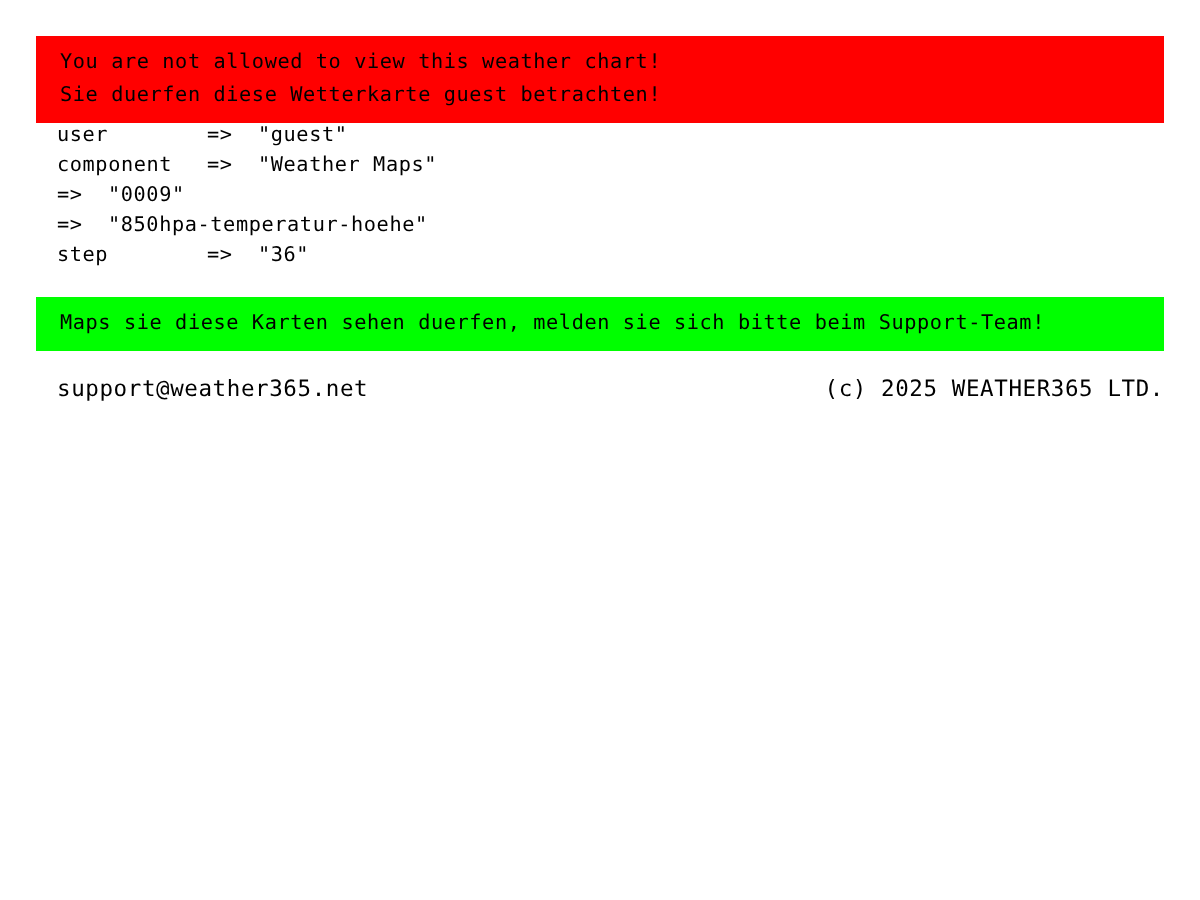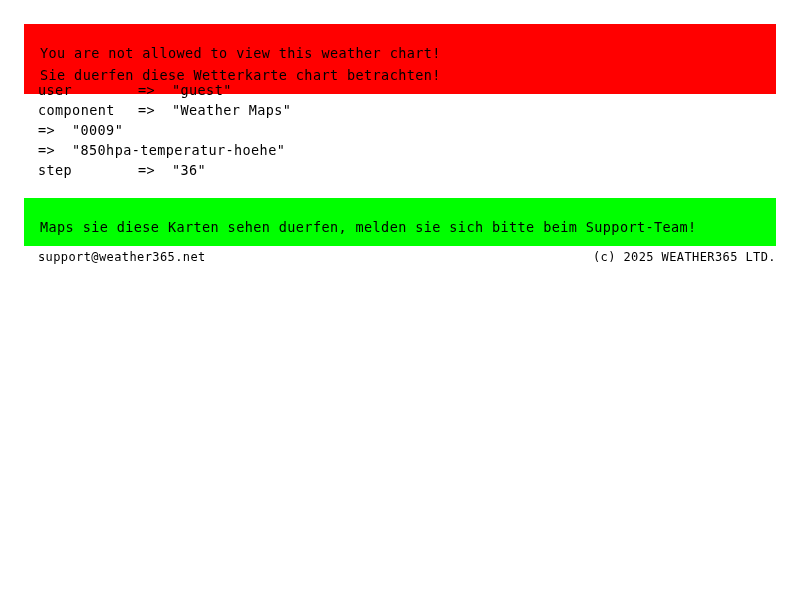--- a/index.html
+++ b/index.html
@@ -18,21 +18,21 @@
   .page {
     position: relative;
     width: 800px;
     height: 600px;
   }
   .banner {
     position: absolute;
     left: 24px;
     width: 752px;
     box-sizing: border-box;
-    padding: 18px 16px 8px 16px;
+    padding: 6px 16px 8px 16px;
     line-height: 22px;
     font-size: 13.5px;
     letter-spacing: 0.4px;
   }
   .banner-error {
     top: 24px;
     background: #ff0000;
   }
   .banner-ok {
     top: 198px;
@@ -64,32 +64,32 @@
     white-space: pre;
   }
   .footer {
     position: absolute;
     left: 38px;
     top: 250px;
     width: 738px;
     display: flex;
     justify-content: space-between;
     white-space: pre;
-    font-size: 12px;
+    font-size: 15px;
     letter-spacing: 0.4px;
   }
 </style>
 </head>
 <body>
 
 <div class="page">
 
   <div class="banner banner-error">
     <div class="banner-line">You are not allowed to view this weather chart!</div>
-    <div class="banner-line">Sie duerfen diese Wetterkarte chart betrachten!</div>
+    <div class="banner-line">Sie duerfen diese Wetterkarte guest betrachten!</div>
   </div>
 
   <div class="params">
     <div class="param-row">
       <span class="param-key">user</span>
       <span class="param-arrow">=&gt;</span>
       <span class="param-value">"guest"</span>
     </div>
     <div class="param-row">
       <span class="param-key">component</span>

